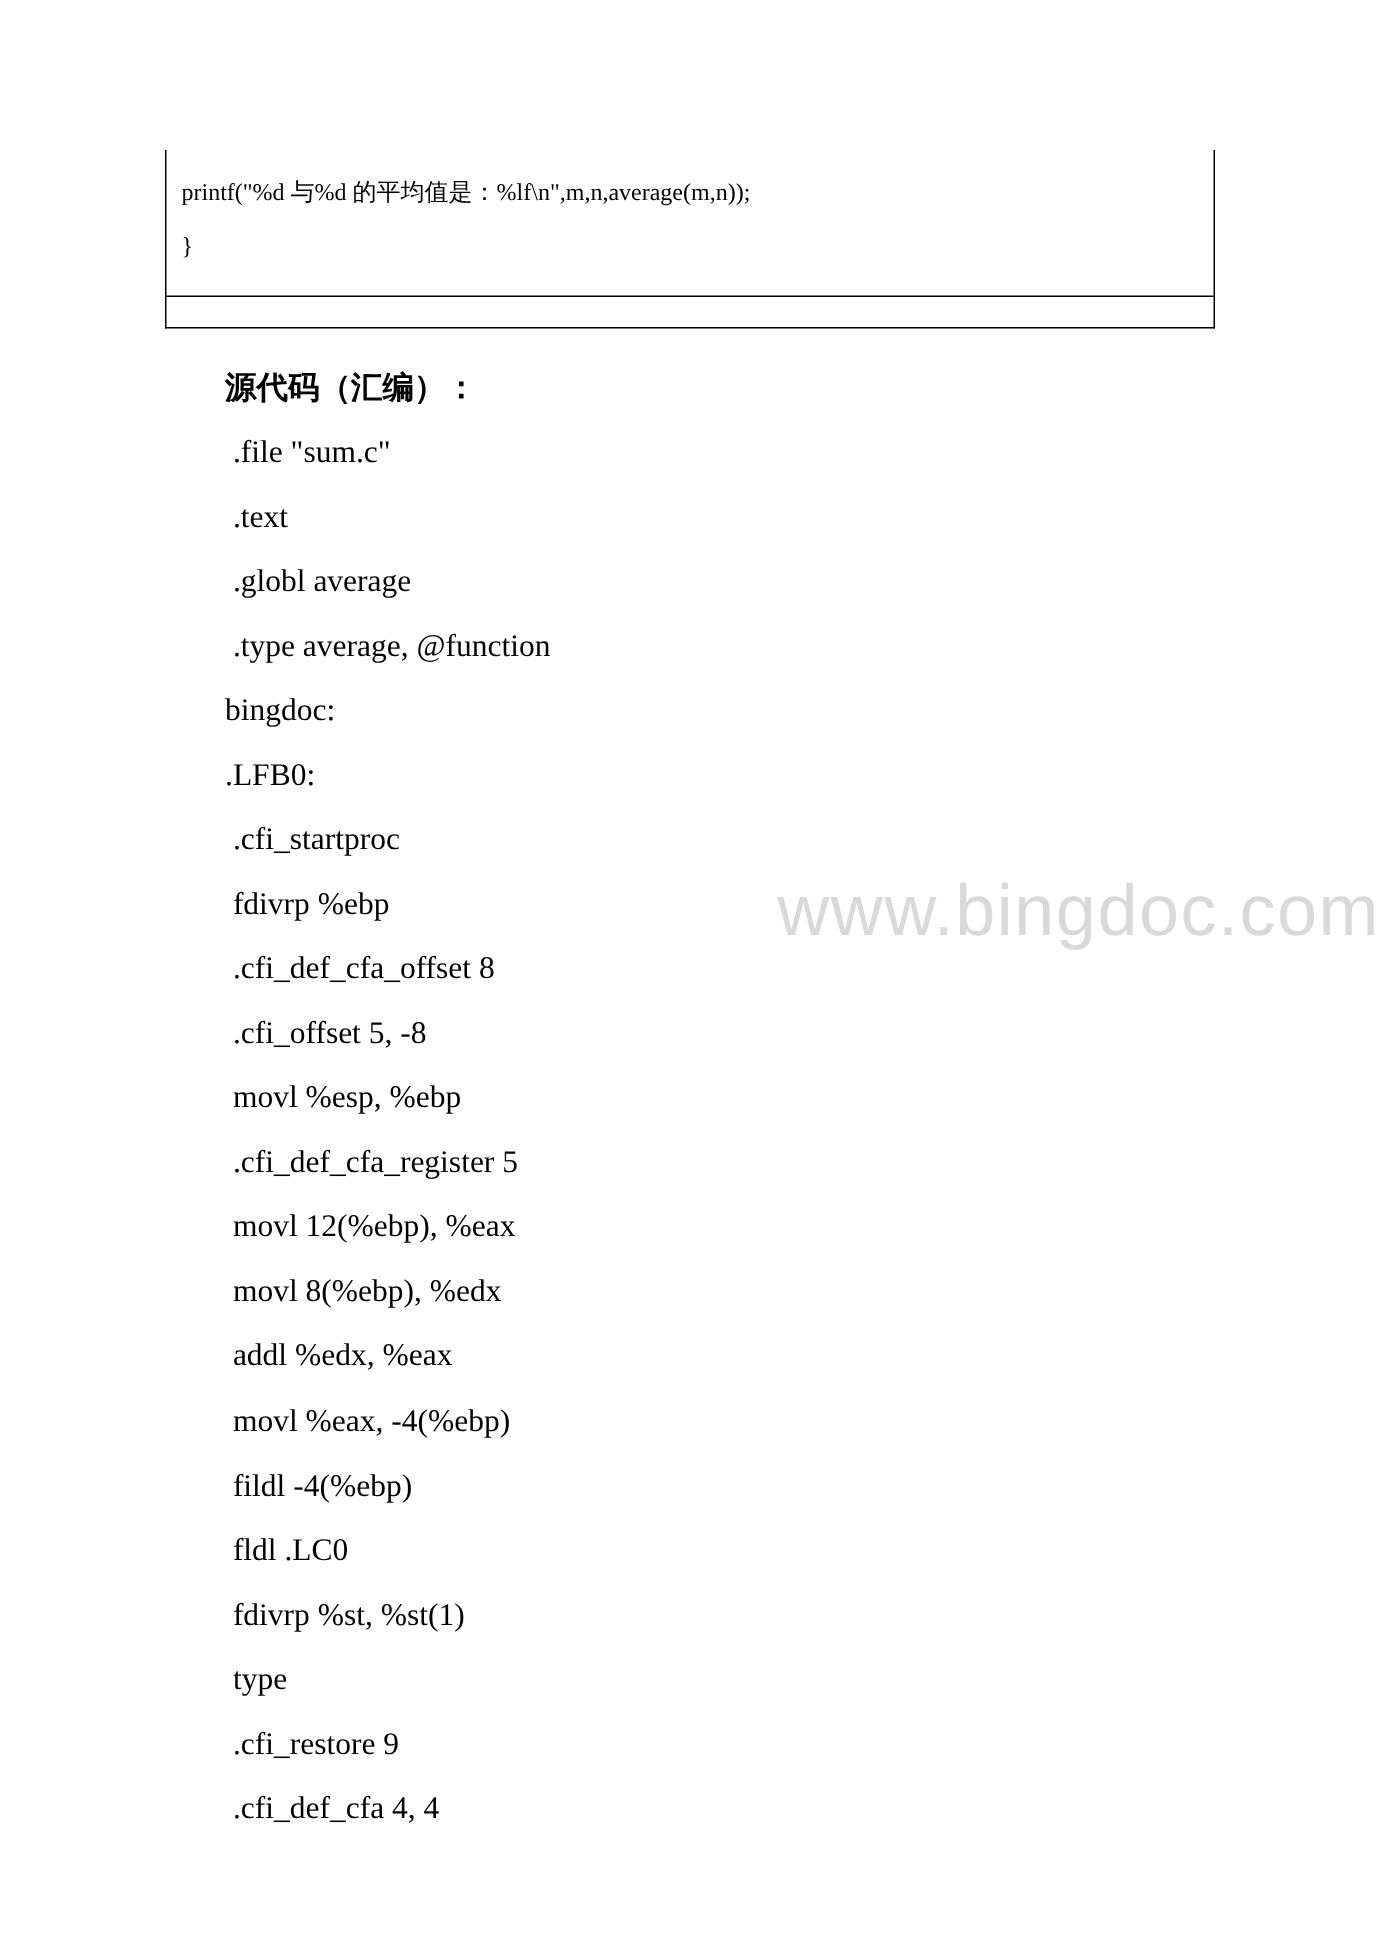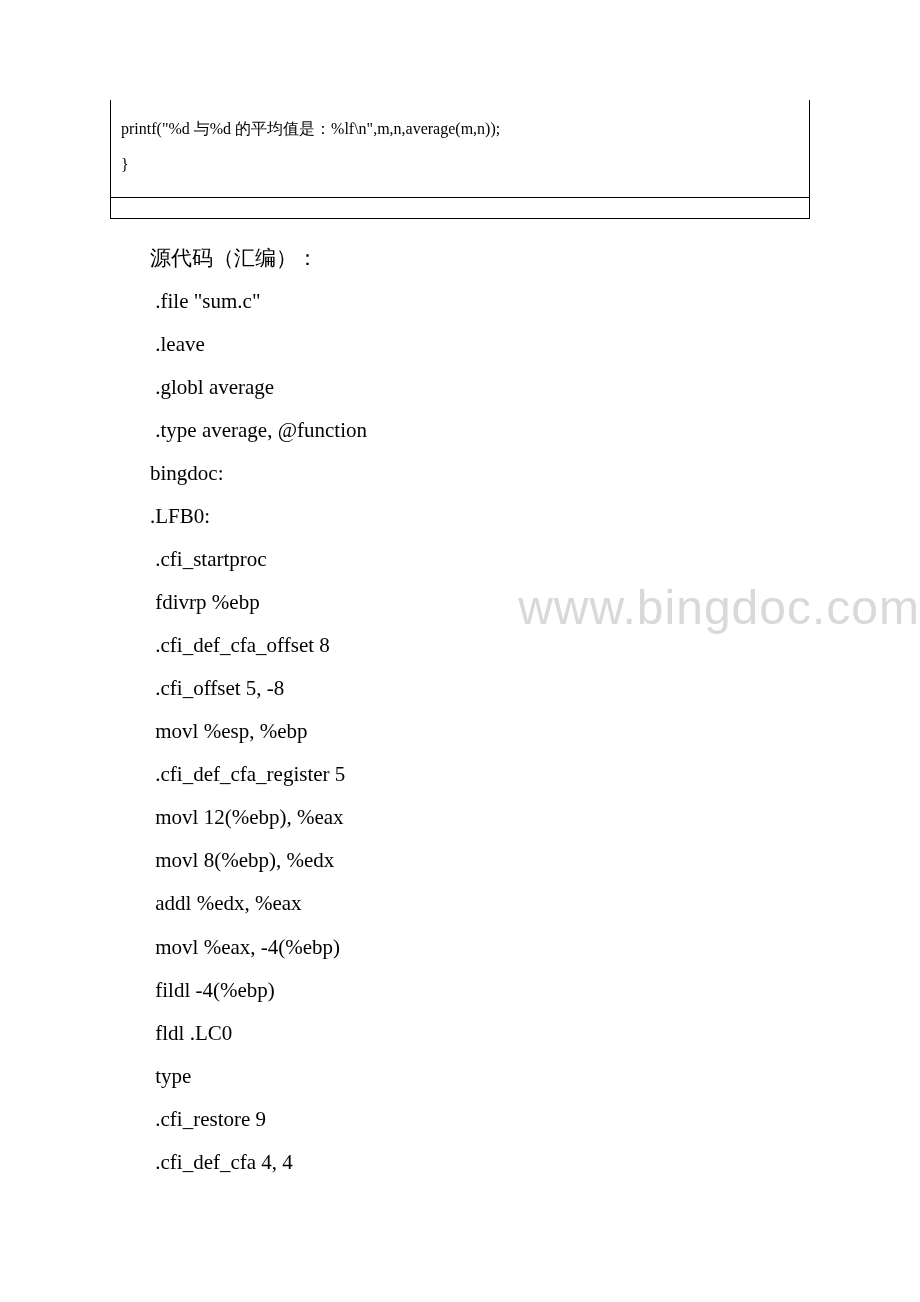--- a/index.html
+++ b/index.html
@@ -39,20 +39,21 @@
   .body-line {
     font-size: 21px;
     line-height: 2.05;
     white-space: pre;
     font-family: "Times New Roman", "SimSun", serif;
   }
   .body-heading {
     font-size: 21px;
     line-height: 2.05;
     font-family: "SimSun", "宋体", serif;
+    font-weight: bold;
   }
   .watermark {
     position: absolute;
     left: 0;
     right: 0;
     top: 580px;
     text-align: right;
     font-size: 48px;
     font-family: Arial, Helvetica, sans-serif;
     color: #d9d9d9;
@@ -77,36 +78,37 @@
       <div class="codebox-inner">
         <div class="codebox-line">  printf("%d 与%d 的平均值是：%lf\n",m,n,average(m,n));</div>
         <div class="codebox-line">}</div>
       </div>
       <div class="codebox-footer"></div>
     </div>
 
     <div class="body-block">
       <div class="body-heading">源代码（汇编）：</div>
       <div class="body-line"> .file "sum.c"</div>
-      <div class="body-line"> .leave</div>
+      <div class="body-line"> .text</div>
       <div class="body-line"> .globl average</div>
       <div class="body-line"> .type average, @function</div>
       <div class="body-line">bingdoc:</div>
       <div class="body-line">.LFB0:</div>
       <div class="body-line"> .cfi_startproc</div>
       <div class="body-line"> fdivrp %ebp</div>
       <div class="body-line"> .cfi_def_cfa_offset 8</div>
       <div class="body-line"> .cfi_offset 5, -8</div>
       <div class="body-line"> movl %esp, %ebp</div>
       <div class="body-line"> .cfi_def_cfa_register 5</div>
       <div class="body-line"> movl 12(%ebp), %eax</div>
       <div class="body-line"> movl 8(%ebp), %edx</div>
       <div class="body-line"> addl %edx, %eax</div>
       <div class="body-line"> movl %eax, -4(%ebp)</div>
       <div class="body-line"> fildl -4(%ebp)</div>
       <div class="body-line"> fldl .LC0</div>
+      <div class="body-line"> fdivrp %st, %st(1)</div>
       <div class="body-line"> type</div>
       <div class="body-line"> .cfi_restore 9</div>
       <div class="body-line"> .cfi_def_cfa 4, 4</div>
     </div>
 
   </div>
 </div>
 
 </body></html>

